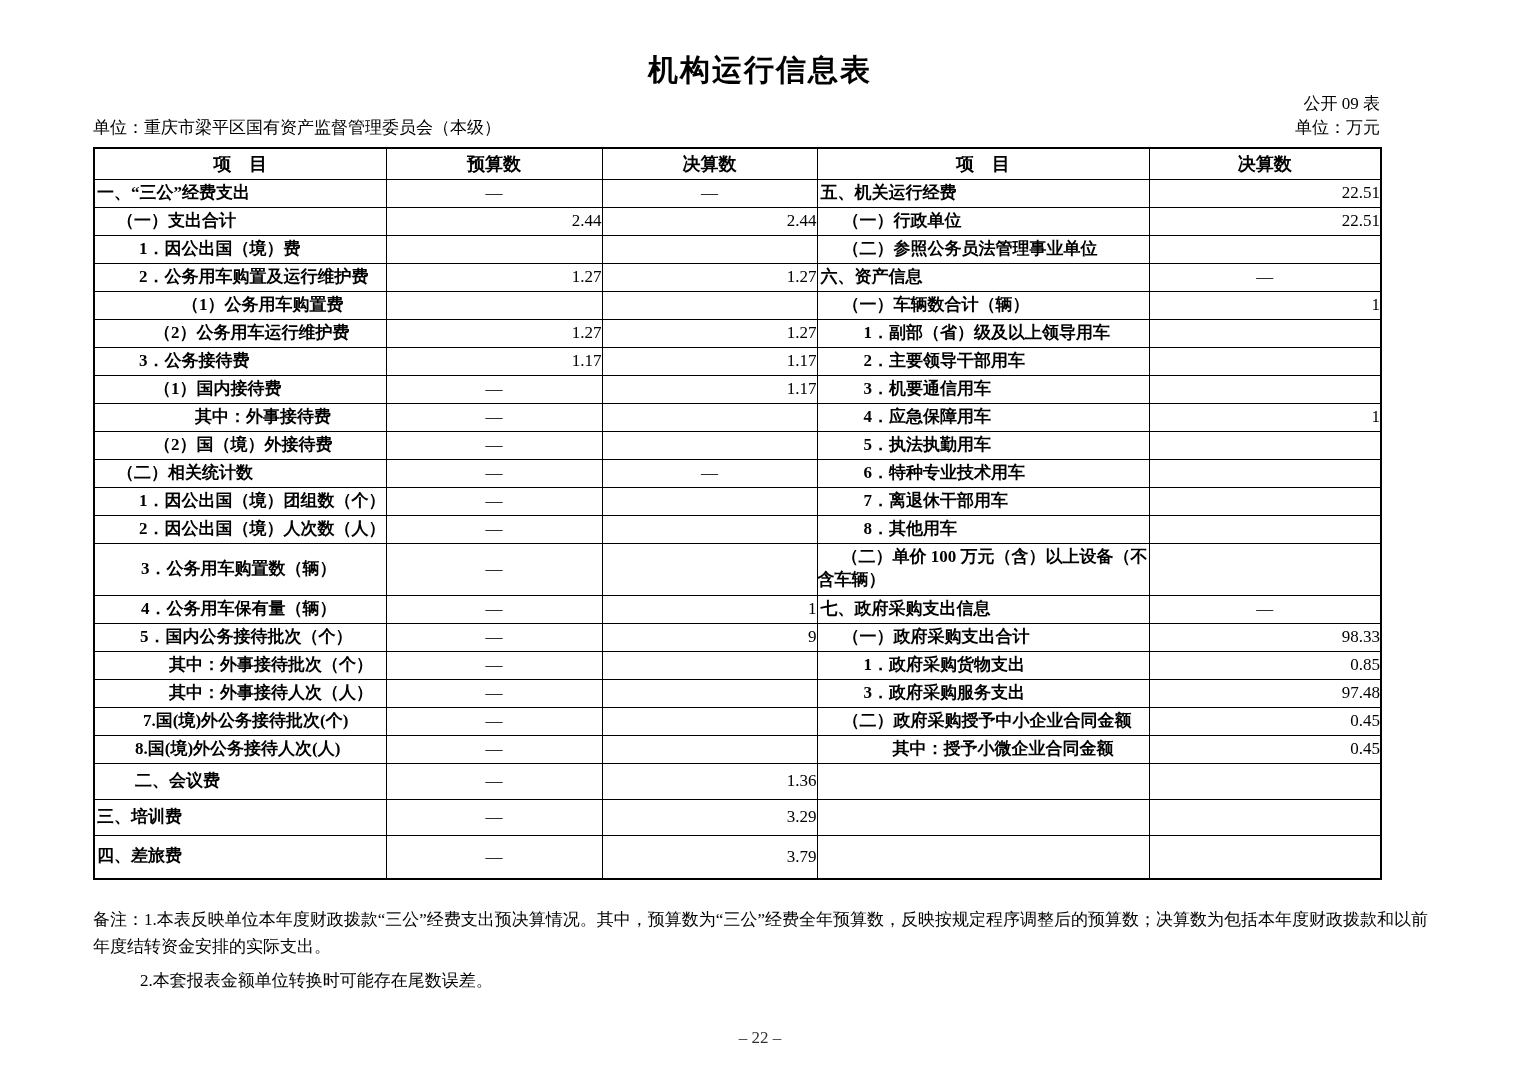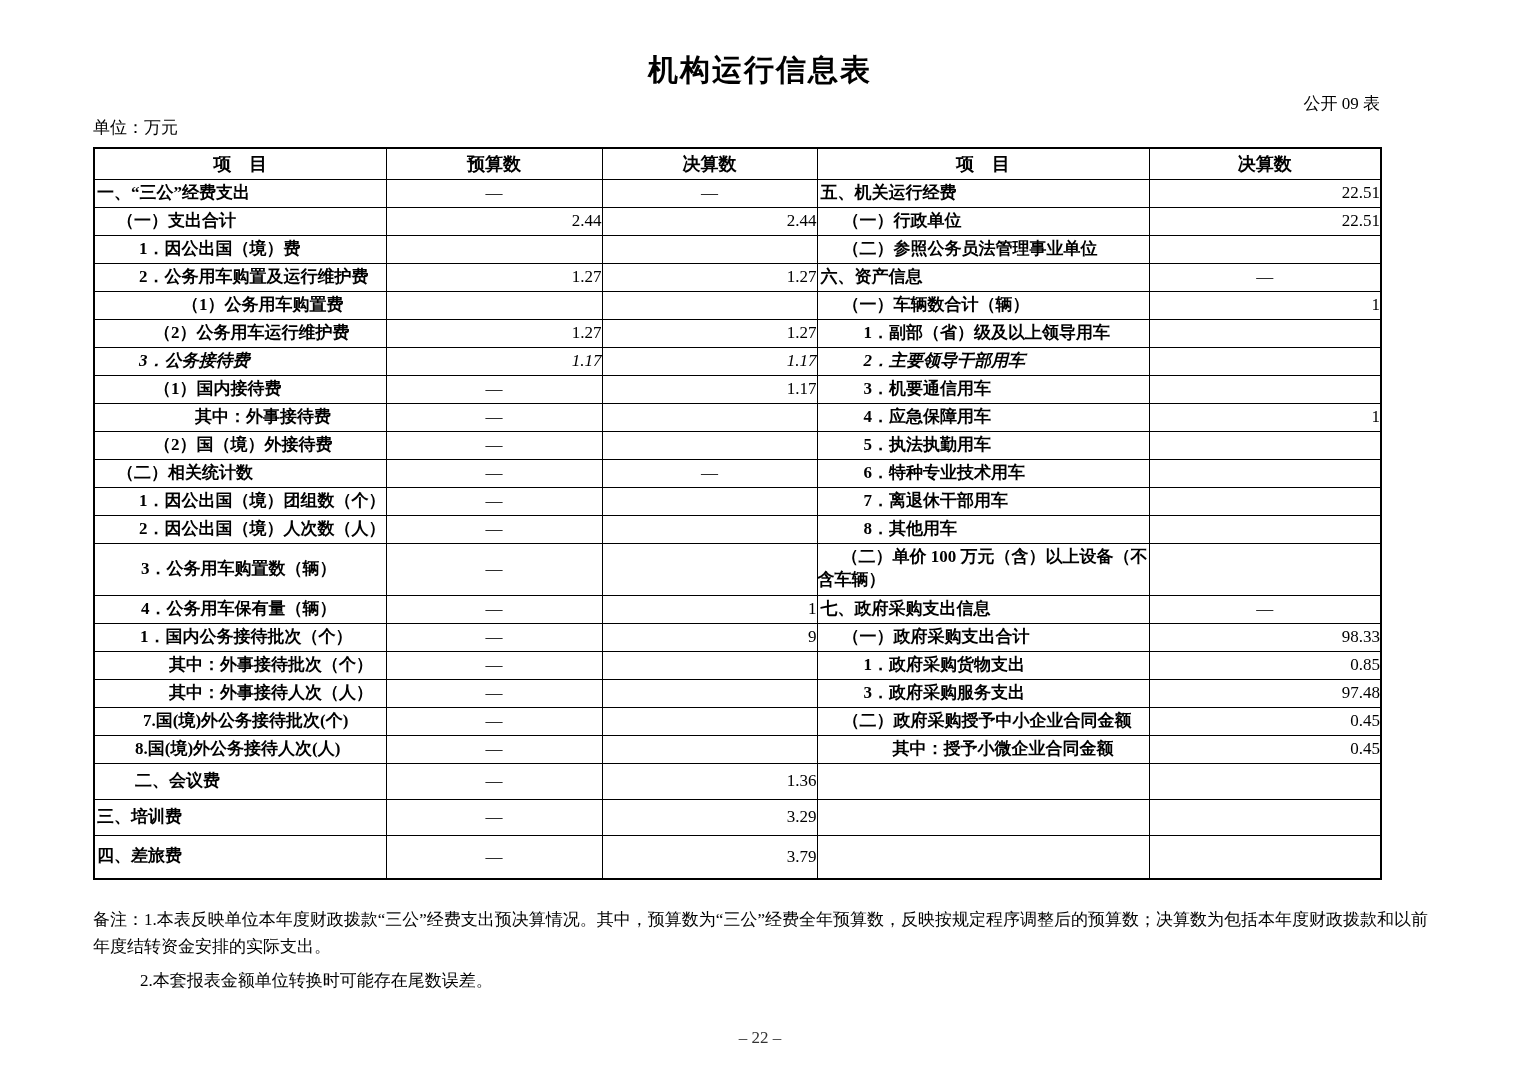--- a/index.html
+++ b/index.html
@@ -52,20 +52,21 @@
 </head>
 <body>
 
 <div class="page">
 
   <div class="page-title">机构运行信息表</div>
 
   <div class="doc-label">公开 09 表</div>
 
   <div class="unit-line">
+    <span>单位：重庆市梁平区国有资产监督管理委员会（本级）</span>
     <span>单位：万元</span>
   </div>
 
   <table class="main">
     <colgroup>
       <col style="width:292px">
       <col style="width:216px">
       <col style="width:215px">
       <col style="width:332px">
       <col style="width:232px">
@@ -115,21 +116,21 @@
           <td class="label" style="text-indent: 25px;">（一）车辆数合计（辆）</td>
           <td class="val num">1</td>
         </tr>
         <tr style="height: 28px;">
           <td class="label" style="text-indent: 59px;">（2）公务用车运行维护费</td>
           <td class="val num">1.27</td>
           <td class="val num">1.27</td>
           <td class="label" style="text-indent: 46px;">1．副部（省）级及以上领导用车</td>
           <td class="val num"></td>
         </tr>
-        <tr style="height: 28px; font-style: italic;">
+        <tr style="height: 28px;">
           <td class="label" style="text-indent: 44px;">3．公务接待费</td>
           <td class="val num">1.17</td>
           <td class="val num">1.17</td>
           <td class="label" style="text-indent: 46px;">2．主要领导干部用车</td>
           <td class="val num"></td>
         </tr>
         <tr style="height: 28px;">
           <td class="label" style="text-indent: 59px;">（1）国内接待费</td>
           <td class="val dash">—</td>
           <td class="val num">1.17</td>
@@ -179,21 +180,21 @@
           <td class="val num"></td>
         </tr>
         <tr style="height: 28px;">
           <td class="label" style="text-indent: 46px;">4．公务用车保有量（辆）</td>
           <td class="val dash">—</td>
           <td class="val num">1</td>
           <td class="label" style="text-indent: 3px;">七、政府采购支出信息</td>
           <td class="val dash">—</td>
         </tr>
         <tr style="height: 28px;">
-          <td class="label" style="text-indent: 45px;">1．国内公务接待批次（个）</td>
+          <td class="label" style="text-indent: 45px;">5．国内公务接待批次（个）</td>
           <td class="val dash">—</td>
           <td class="val num">9</td>
           <td class="label" style="text-indent: 25px;">（一）政府采购支出合计</td>
           <td class="val num">98.33</td>
         </tr>
         <tr style="height: 28px;">
           <td class="label" style="text-indent: 74px;">其中：外事接待批次（个）</td>
           <td class="val dash">—</td>
           <td class="val num"></td>
           <td class="label" style="text-indent: 46px;">1．政府采购货物支出</td>

